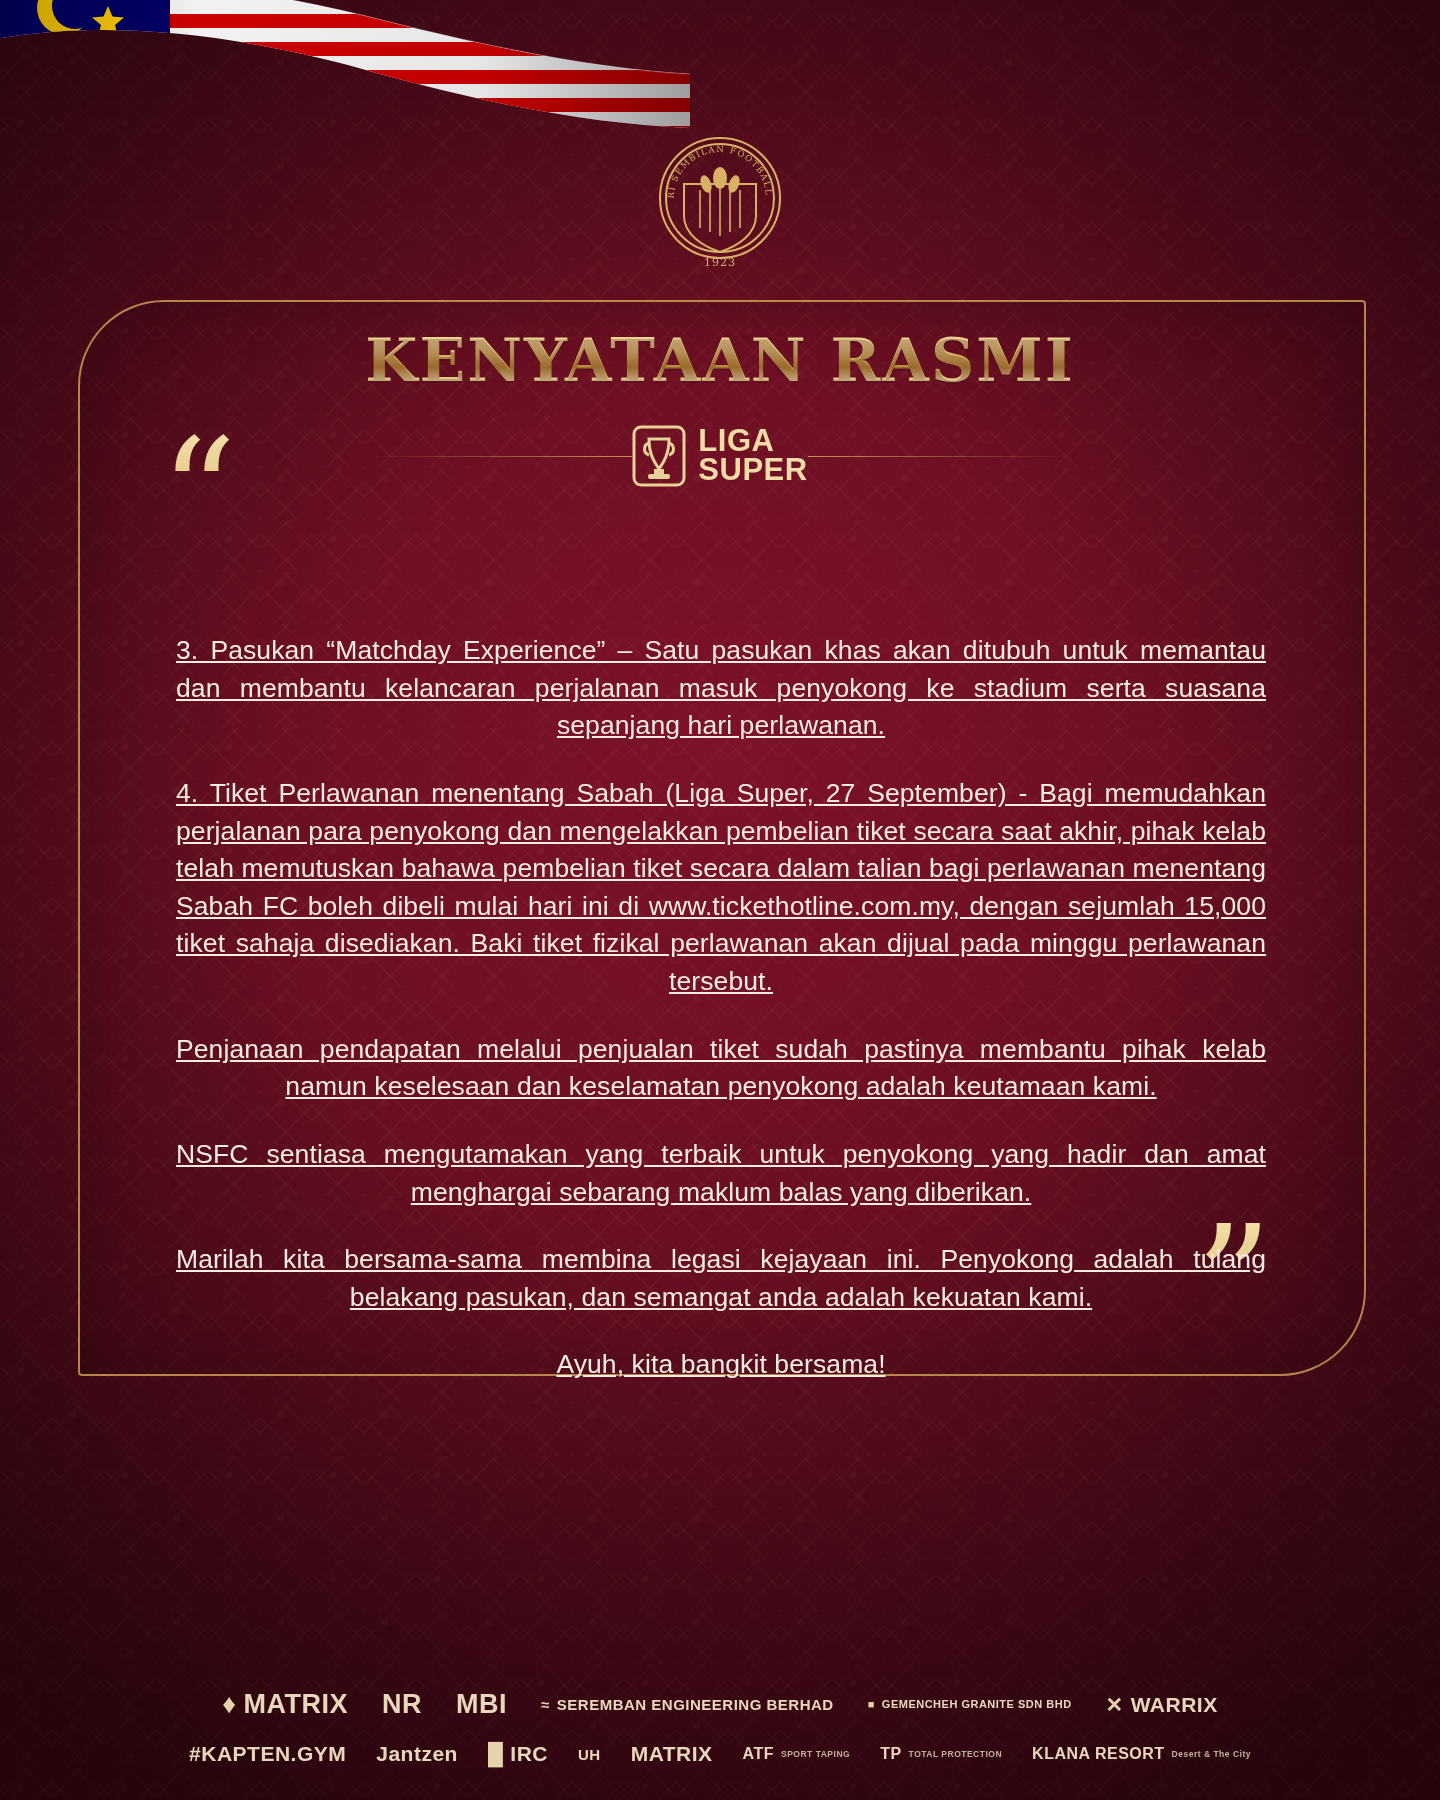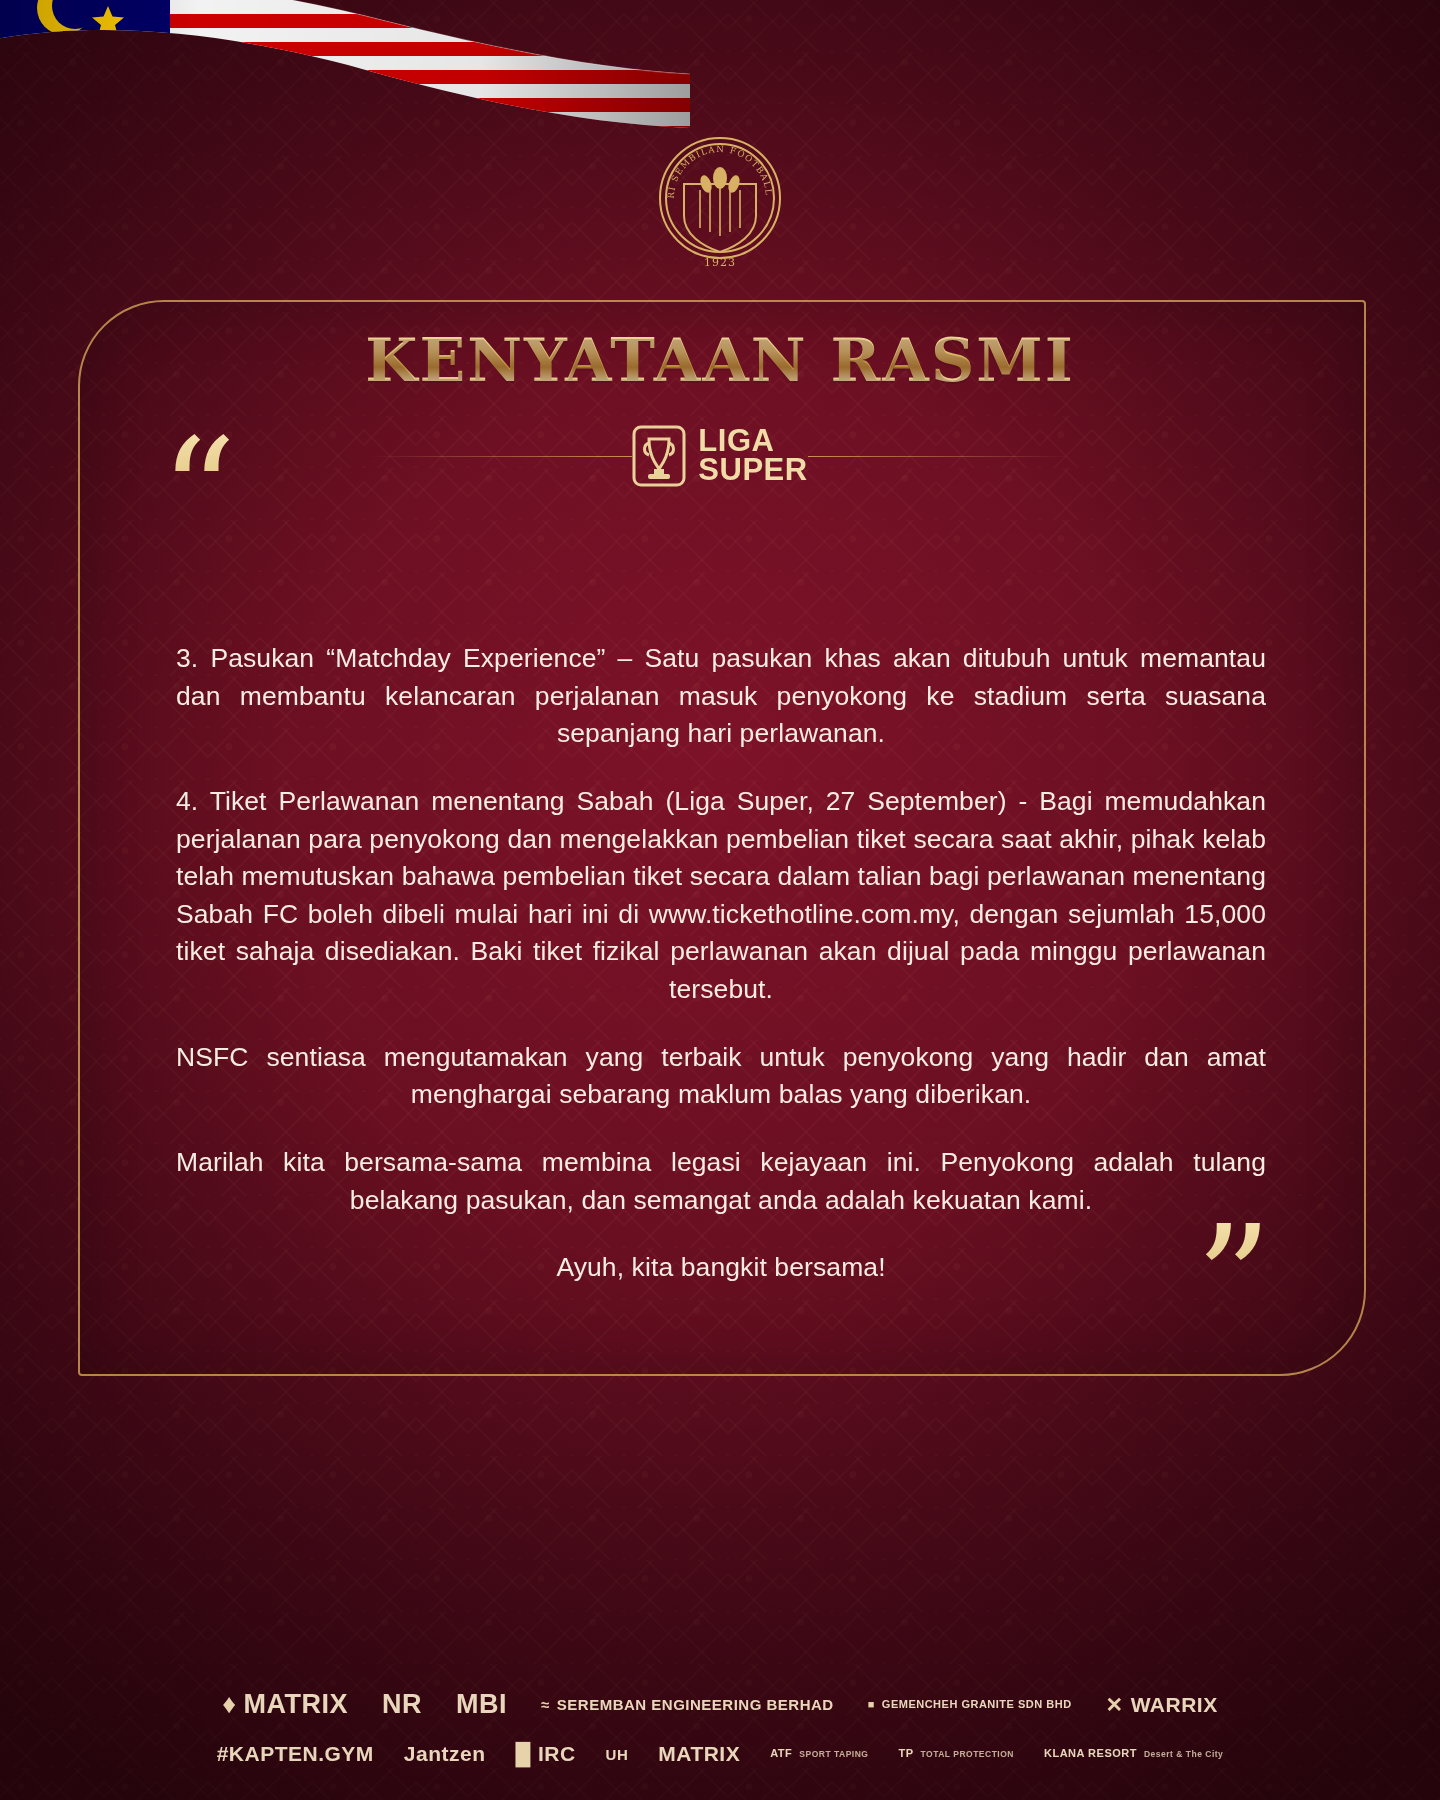--- a/index.html
+++ b/index.html
@@ -166,23 +166,24 @@
     position: absolute;
     left: 176px;
     top: 632px;
     width: 1090px;
     color: #f5ece2;
     font-size: 26.5px;
     line-height: 1.42;
     letter-spacing: 0.1px;
   }
   .para {
-    margin: 8px 0 30px 0;
+    margin: 0 0 30px 0;
     text-align: justify;
     text-align-last: center;
+    text-decoration: underline;
   }
   .para:last-child { margin-bottom: 0; }
   .para.center {
     text-align: right;
     text-align-last: center;
   }
 
   
   .sponsors {
     position: absolute;
@@ -209,21 +210,21 @@
     white-space: nowrap;
   }
   .sp .mark {
     display: inline-block;
     color: #f0ddb4;
   }
   .sp-lg { font-size: 27px; }
   .sp-md { font-size: 21px; }
   .sp-sm { font-size: 15px; }
   .sp-xs { font-size: 11px; line-height: 1.05; text-align: left; }
-  .sp-xs b { display: block; font-size: 11px; }
+  .sp-xs b { display: block; font-size: 16px; }
   .sp-xs i { display: block; font-style: normal; font-size: 8.5px; opacity: 0.8; }
 </style>
 </head>
 <body>
 
 <div class="poster">
   <div class="texture"></div>
   <div class="vignette"></div>
 
   <div class="flag-wrap">
@@ -309,20 +310,21 @@
     </div>
     <div class="liga-rule right"></div>
   </div>
 
   <div class="quote-open">“</div>
   <div class="quote-close">”</div>
 
   <div class="body-copy">
     <p class="para">3. Pasukan “Matchday Experience” – Satu pasukan khas akan ditubuh untuk memantau dan membantu kelancaran perjalanan masuk penyokong ke stadium serta suasana sepanjang hari perlawanan.</p>
     <p class="para">4. Tiket Perlawanan menentang Sabah (Liga Super, 27 September) - Bagi memudahkan perjalanan para penyokong dan mengelakkan pembelian tiket secara saat akhir, pihak kelab telah memutuskan bahawa pembelian tiket secara dalam talian bagi perlawanan menentang Sabah FC boleh dibeli mulai hari ini di www.tickethotline.com.my, dengan sejumlah 15,000 tiket sahaja disediakan. Baki tiket fizikal perlawanan akan dijual pada minggu perlawanan tersebut.</p>
+    <p class="para">Penjanaan pendapatan melalui penjualan tiket sudah pastinya membantu pihak kelab namun keselesaan dan keselamatan penyokong adalah keutamaan kami.</p>
     <p class="para">NSFC sentiasa mengutamakan yang terbaik untuk penyokong yang hadir dan amat menghargai sebarang maklum balas yang diberikan.</p>
     <p class="para">Marilah kita bersama-sama membina legasi kejayaan ini. Penyokong adalah tulang belakang pasukan, dan semangat anda adalah kekuatan kami.</p>
     <p class="para center">Ayuh, kita bangkit bersama!</p>
   </div>
 
   <div class="sponsors">
     <div class="sponsor-row">
       <div class="sp sp-lg">
         <span class="mark">♦</span>
         <span>MATRIX</span>

